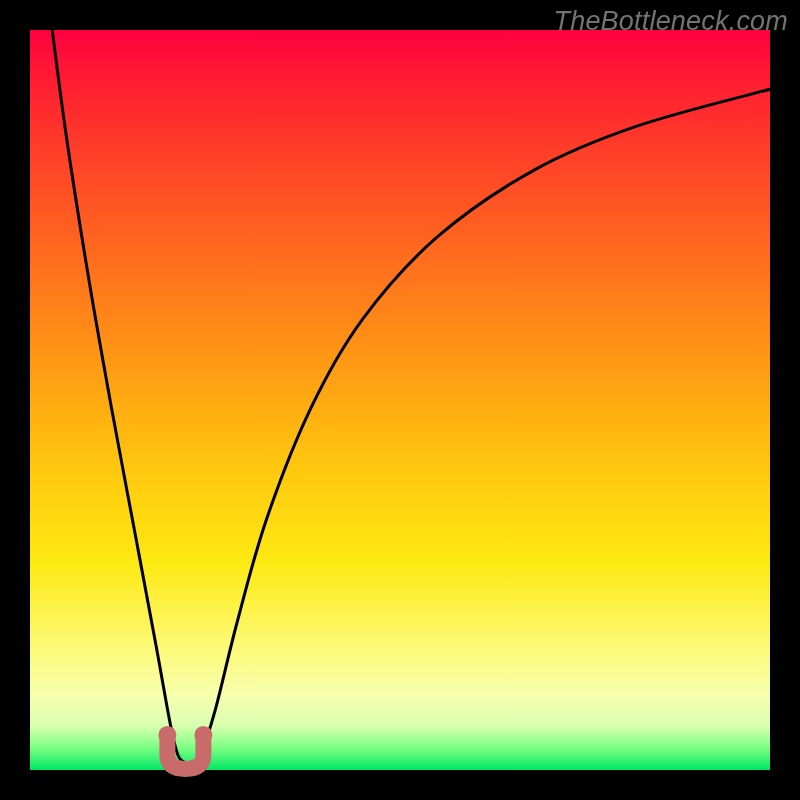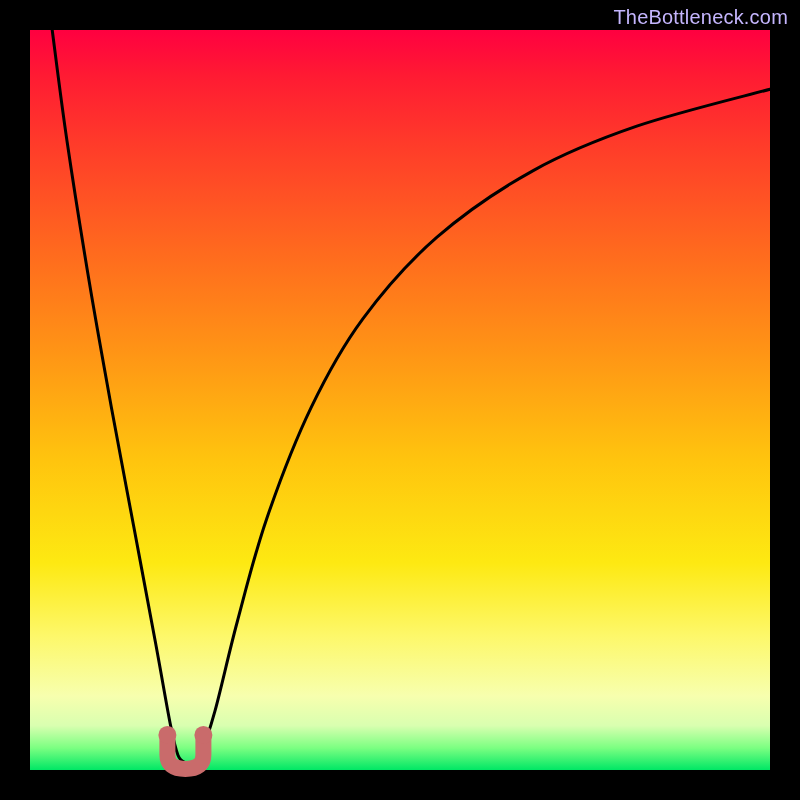--- a/index.html
+++ b/index.html
@@ -37,24 +37,25 @@
       #f7ffae 90%,
       #d9ffb0 94%,
       #7cff82 97%,
       #00e765 100%
     );
   }
   .watermark {
     position: absolute;
     top: 6px;
     right: 12px;
-    color: #c4b5fd;
-    font-size: 20px;
+    color: #737373;
+    font-size: 27px;
     letter-spacing: 0.2px;
     user-select: none;
+    font-style: italic;
   }
   svg.curve {
     position: absolute;
     left: 0;
     top: 0;
     width: 740px;
     height: 740px;
     overflow: visible;
   }
 </style>

